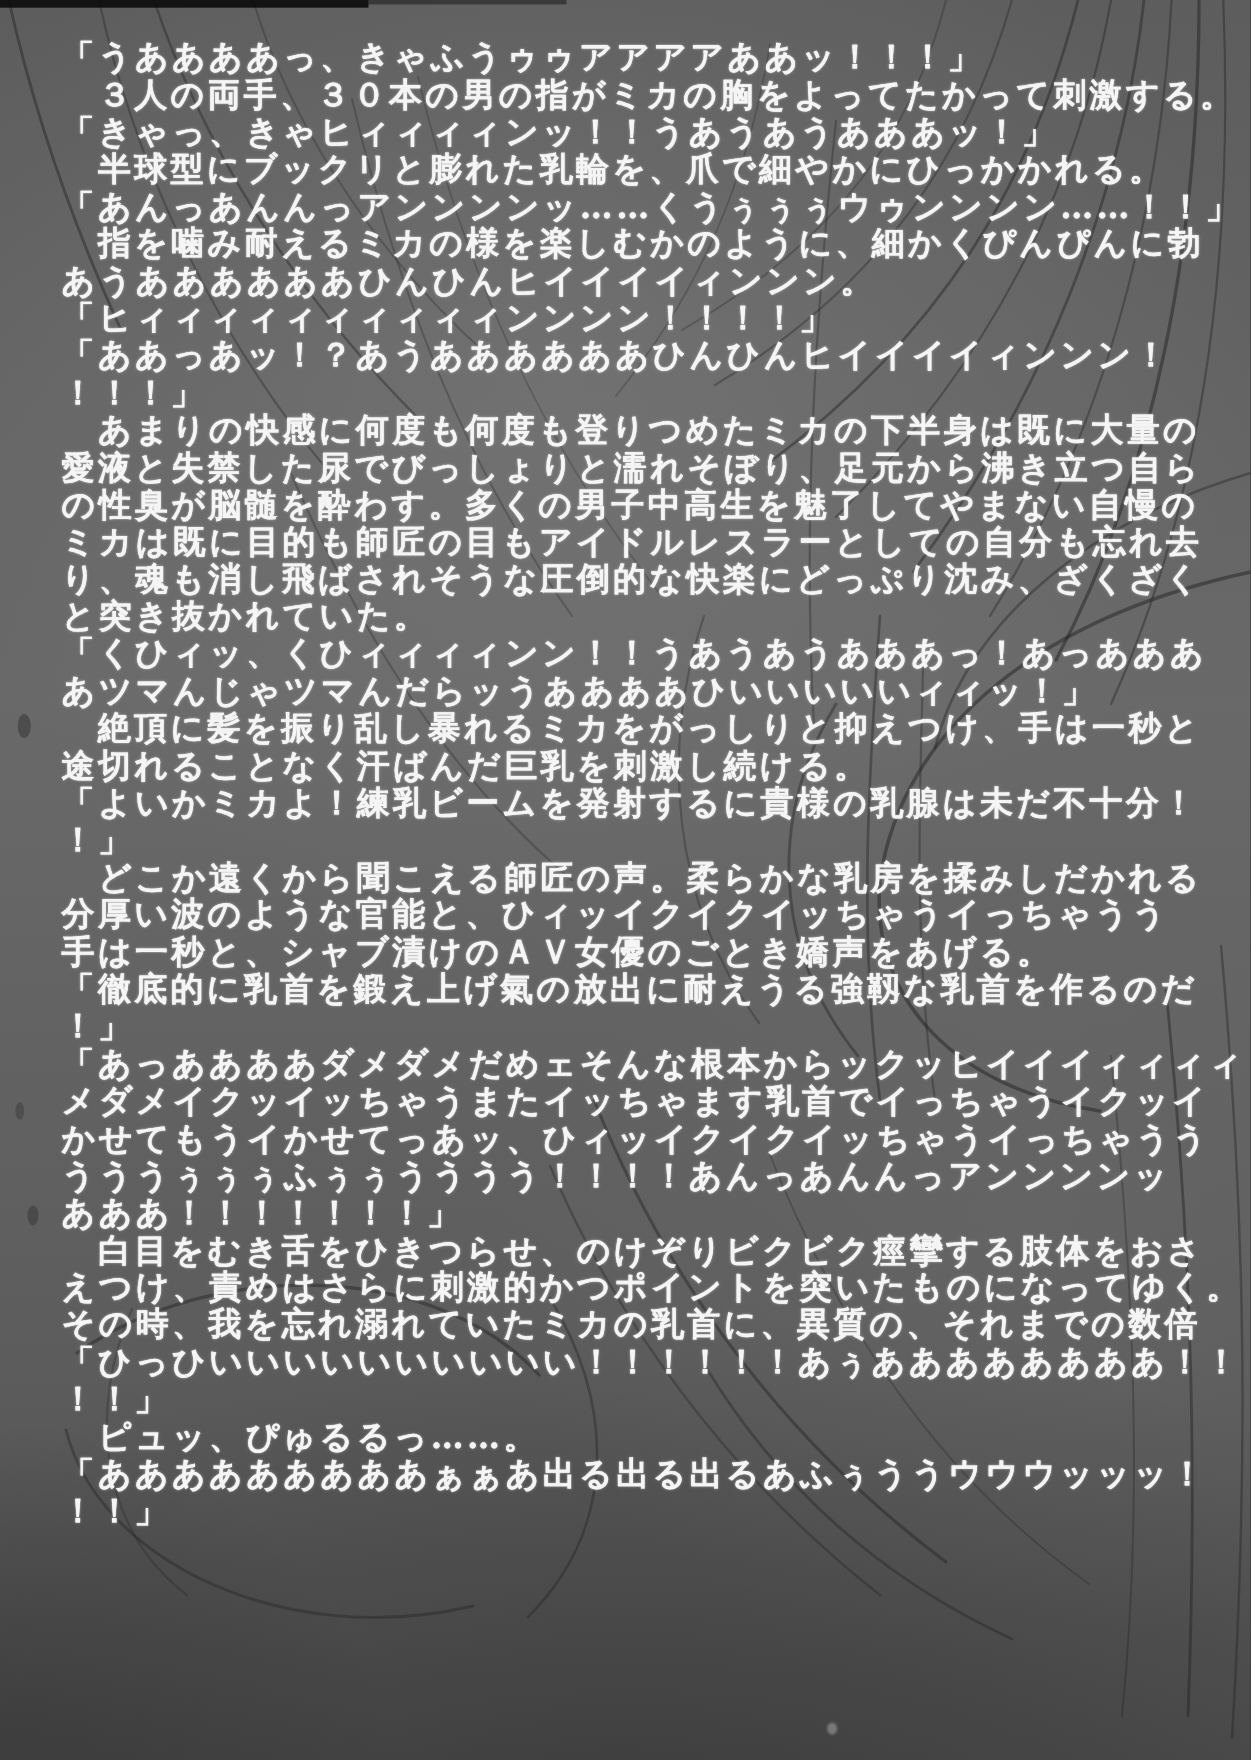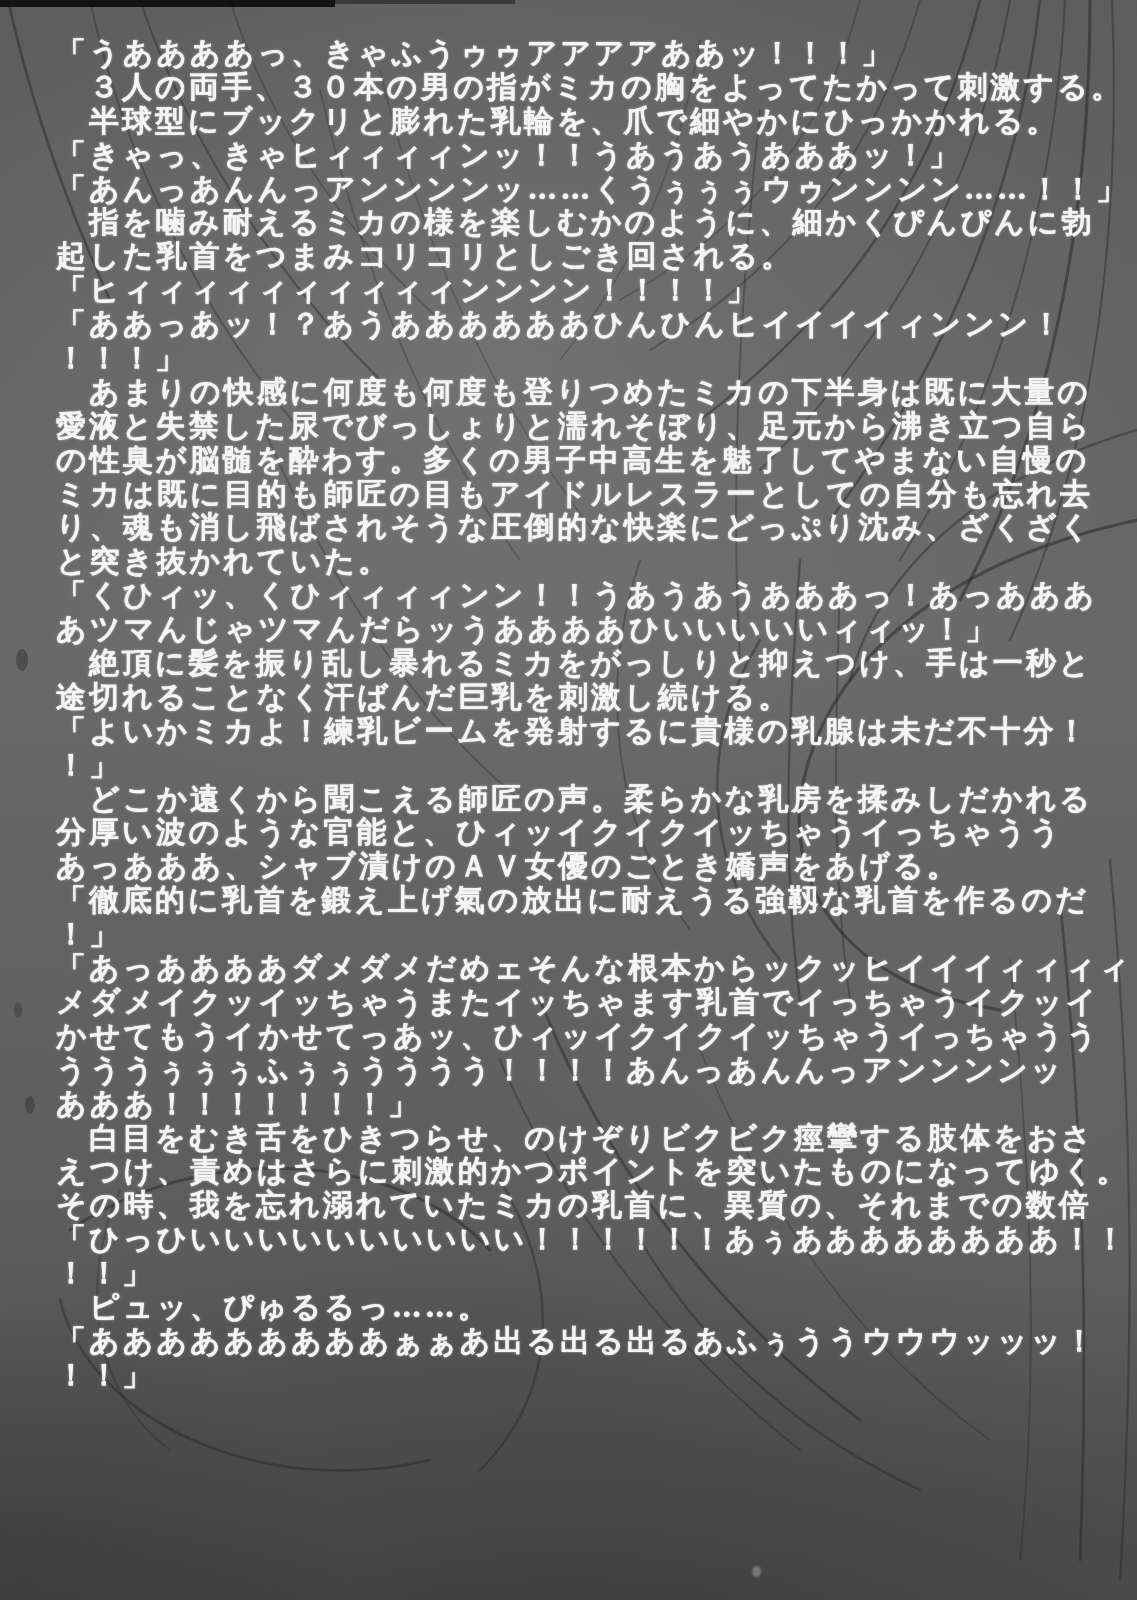--- a/index.html
+++ b/index.html
@@ -119,43 +119,43 @@
     <ellipse cx="18" cy="1010" rx="4" ry="8" fill="#232323" stroke="none" opacity=".3"></ellipse>
   </svg>
 
   <div class="top-strip"></div>
   <div class="top-strip2"></div>
 
   <div class="text-block">
 
   <div class="line">「うああああっ、きゃふうゥゥアアアアああッ！！！」</div>
       <div class="line">　３人の両手、３０本の男の指がミカの胸をよってたかって刺激する。</div>
+      <div class="line">「きゃっ、きゃヒィィィィンッ！！うあうあうあああッ！」</div>
       <div class="line">　半球型にブックリと膨れた乳輪を、爪で細やかにひっかかれる。</div>
-      <div class="line">「きゃっ、きゃヒィィィィンッ！！うあうあうあああッ！」</div>
       <div class="line">「あんっあんんっアンンンンッ……くうぅぅぅウゥンンンン……！！」</div>
       <div class="line">　指を噛み耐えるミカの様を楽しむかのように、細かくぴんぴんに勃</div>
-      <div class="line">起した乳首をつまみコリコリとしごき回される。</div>
+      <div class="line">あうああああああひんひんヒイイイイィンンン。</div>
       <div class="line">「ヒィィィィィィィィィィンンンン！！！！」</div>
       <div class="line">「ああっあッ！？あうああああああひんひんヒイイイイィンンン！</div>
       <div class="line">！！！」</div>
       <div class="line">　あまりの快感に何度も何度も登りつめたミカの下半身は既に大量の</div>
       <div class="line">愛液と失禁した尿でびっしょりと濡れそぼり、足元から沸き立つ自ら</div>
       <div class="line">の性臭が脳髄を酔わす。多くの男子中高生を魅了してやまない自慢の</div>
       <div class="line">ミカは既に目的も師匠の目もアイドルレスラーとしての自分も忘れ去</div>
       <div class="line">り、魂も消し飛ばされそうな圧倒的な快楽にどっぷり沈み、ざくざく</div>
       <div class="line">と突き抜かれていた。</div>
       <div class="line">「くひィッ、くひィィィィンン！！うあうあうあああっ！あっあああ</div>
       <div class="line">あツマんじゃツマんだらッうああああひいいいいいィィッ！」</div>
       <div class="line">　絶頂に髪を振り乱し暴れるミカをがっしりと抑えつけ、手は一秒と</div>
       <div class="line">途切れることなく汗ばんだ巨乳を刺激し続ける。</div>
       <div class="line">「よいかミカよ！練乳ビームを発射するに貴様の乳腺は未だ不十分！</div>
       <div class="line">！」</div>
       <div class="line">　どこか遠くから聞こえる師匠の声。柔らかな乳房を揉みしだかれる</div>
       <div class="line">分厚い波のような官能と、ひィッイクイクイッちゃうイっちゃうう</div>
-      <div class="line">あっあああ、シャブ漬けのＡＶ女優のごとき嬌声をあげる。</div>
+      <div class="line">手は一秒と、シャブ漬けのＡＶ女優のごとき嬌声をあげる。</div>
       <div class="line">「徹底的に乳首を鍛え上げ氣の放出に耐えうる強靱な乳首を作るのだ</div>
       <div class="line">！」</div>
       <div class="line">「あっああああダメダメだめェそんな根本からックッヒイイイィィィィ</div>
       <div class="line">メダメイクッイッちゃうまたイッちゃます乳首でイっちゃうイクッイ</div>
       <div class="line">かせてもうイかせてっあッ、ひィッイクイクイッちゃうイっちゃうう</div>
       <div class="line">うううぅぅぅふぅぅうううう！！！！あんっあんんっアンンンンッ</div>
       <div class="line">あああ！！！！！！！」</div>
       <div class="line">　白目をむき舌をひきつらせ、のけぞりビクビク痙攣する肢体をおさ</div>
       <div class="line">えつけ、責めはさらに刺激的かつポイントを突いたものになってゆく。</div>
       <div class="line">その時、我を忘れ溺れていたミカの乳首に、異質の、それまでの数倍</div>

